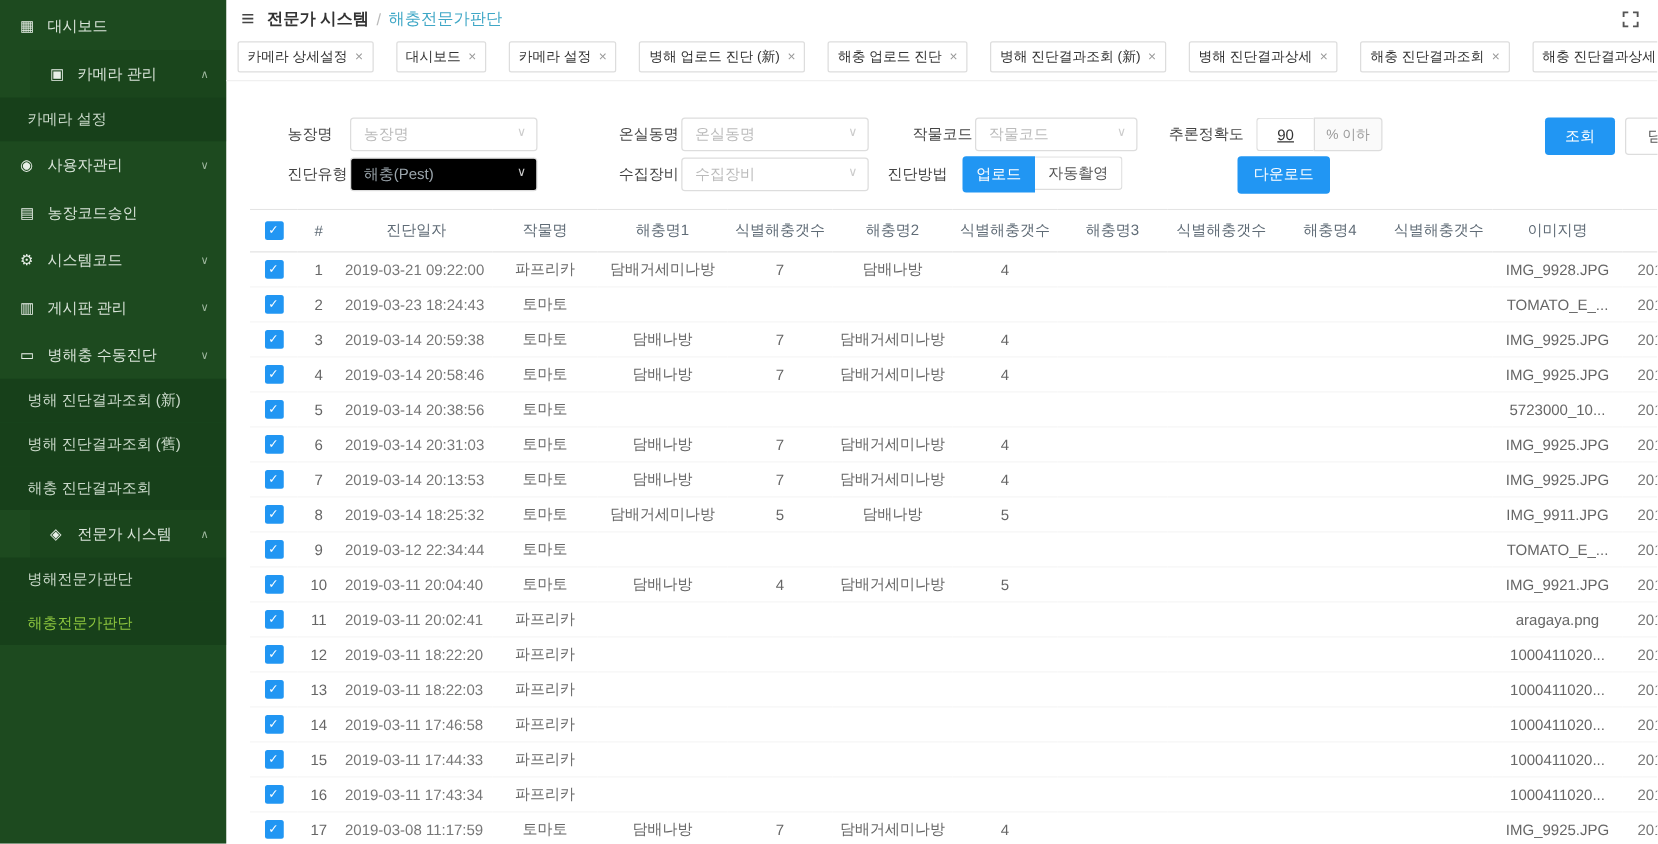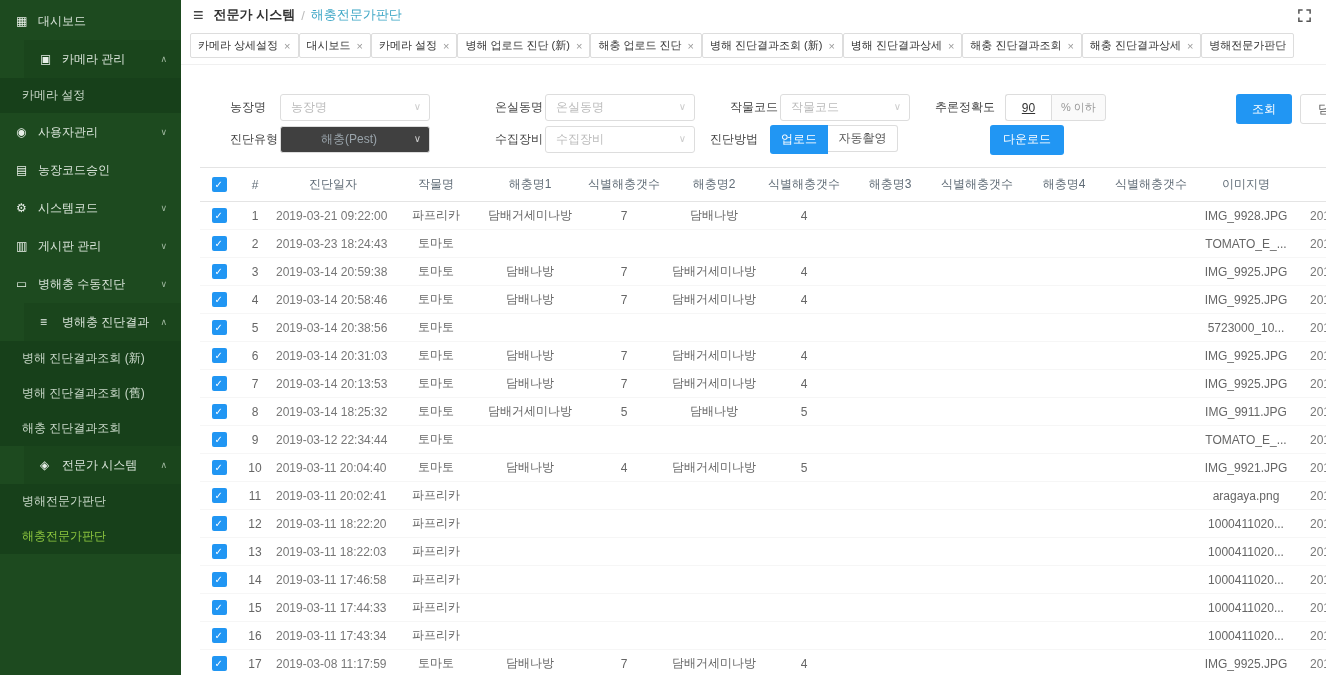--- a/index.html
+++ b/index.html
@@ -26,34 +26,34 @@
   
   .main { flex:1; min-width:0; display:flex; flex-direction:column; position:relative; }
   .topbar { height:30px; display:flex; align-items:center; padding:0 14px 0 12px; }
   .burger { font-size:18px; color:#444; margin-right:10px; cursor:pointer; line-height:1; }
   .crumb { font-size:13px; display:flex; align-items:center; gap:6px; }
   .crumb .c1 { color:#333; font-weight:bold; }
   .crumb .sep { color:#bbb; }
   .crumb .c2 { color:var(--c-breadcrumb_active,#3fa7c6); }
   .fs { margin-left:auto; cursor:pointer; display:flex; align-items:center; }
 
-  .tabbar { display:flex; gap:0; padding:3px 9px 6px; border-bottom:1px solid #f0f0f0; white-space:nowrap; overflow:hidden; }
+  .tabbar { display:flex; gap:18px; padding:3px 9px 6px; border-bottom:1px solid #f0f0f0; white-space:nowrap; overflow:hidden; }
   .tab { display:inline-flex; align-items:center; gap:6px; border:1px solid #ddd; border-radius:2px; background:#fff; padding:4px 7px; font-size:11px; color:#333; cursor:pointer; flex:0 0 auto; }
   .tab .tab-x { color:#999; font-size:11px; cursor:pointer; }
 
   
   .filters { padding:29px 0 14px; position:relative; }
   .frow { display:flex; align-items:center; height:27px; padding-left:49px; font-size:12px; color:#444; }
   .frow + .frow { margin-top:5px; }
   .flabel { flex:0 0 50px; }
   .flabel.w60 { flex-basis:60px; } .flabel.w70 { flex-basis:70px; }
   .select { position:relative; width:150px; height:27px; border:1px solid #ddd; border-radius:3px; background:#fff; display:flex; align-items:center; padding:0 22px 0 10px; color:#bbb; font-size:12px; cursor:pointer; }
   .select::after { content:"∨"; position:absolute; right:8px; top:6px; font-size:10px; color:#ccc; }
   .select.w130 { width:130px; }
-  .select.disabled { background:#404040; color:#9aa4ab;justify-content:center; }
+  .select.disabled { background:#000000; color:#9aa4ab; }
   .sp65 { width:65px; } .sp35 { width:35px; } .sp25 { width:25px; } .sp15 { width:15px; }
   .igroup { display:flex; }
   .num-input { width:46px; height:27px; border:1px solid #ddd; border-right:none; border-radius:3px 0 0 3px; text-align:center; font-size:12px; color:#333; outline:none;text-decoration:underline; }
   .suffix { height:27px; border:1px solid #ddd; border-radius:0 3px 3px 0; background:#fafafa; color:#999; font-size:11px; display:flex; align-items:center; padding:0 9px; }
   .btn { height:30px; border-radius:3px; font-size:12px; cursor:pointer; display:inline-flex; align-items:center; justify-content:center; border:none; }
   .btn-blue { background:var(--c-accent_blue,#2196f3); color:#fff; }
   .btn-outline { background:#fff; border:1px solid #ddd; color:#555; }
   .actions { position:absolute; top:29px; right:-34px; display:flex; gap:8px; }
   .actions .btn { width:56px; }
   .actions .btn-outline { width:60px; }
@@ -121,25 +121,20 @@
         <span class="lbl">게시판 관리</span>
         <span class="chev chev-down"></span>
       </div>
 
       <div class="snav t-item">
         <span class="ic ic-monitor"></span>
         <span class="lbl">병해충 수동진단</span>
         <span class="chev chev-down"></span>
       </div>
 
-      <div class="snav t-item open">
-        <span class="ic ic-list"></span>
-        <span class="lbl">병해충 진단결과</span>
-        <span class="chev chev-up"></span>
-      </div>
 
       <div class="snav t-sub">
 
         <span class="lbl">병해 진단결과조회 (新)</span>
 
       </div>
 
       <div class="snav t-sub">
 
         <span class="lbl">병해 진단결과조회 (舊)</span>

